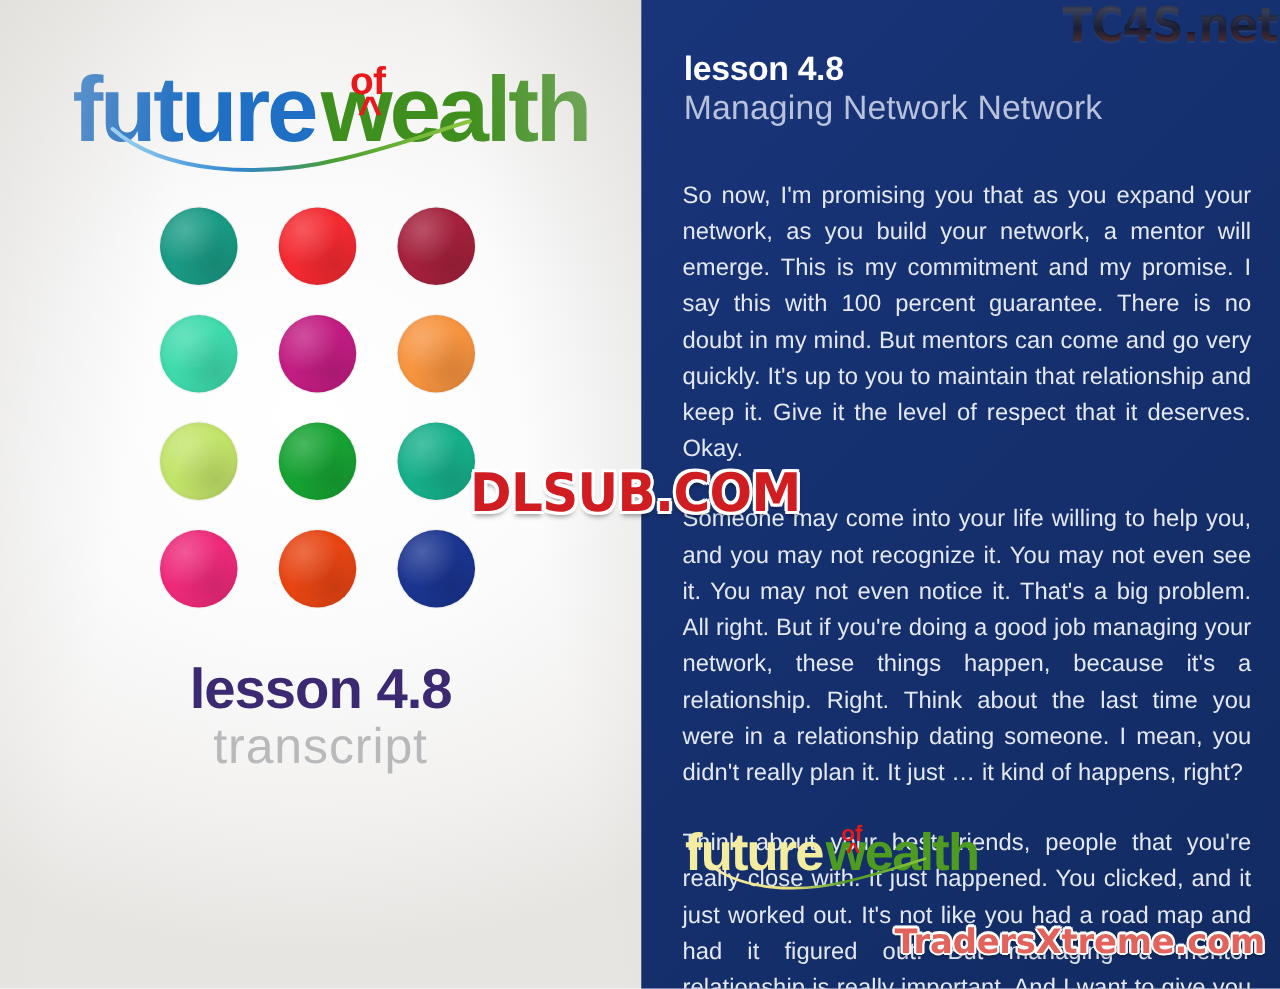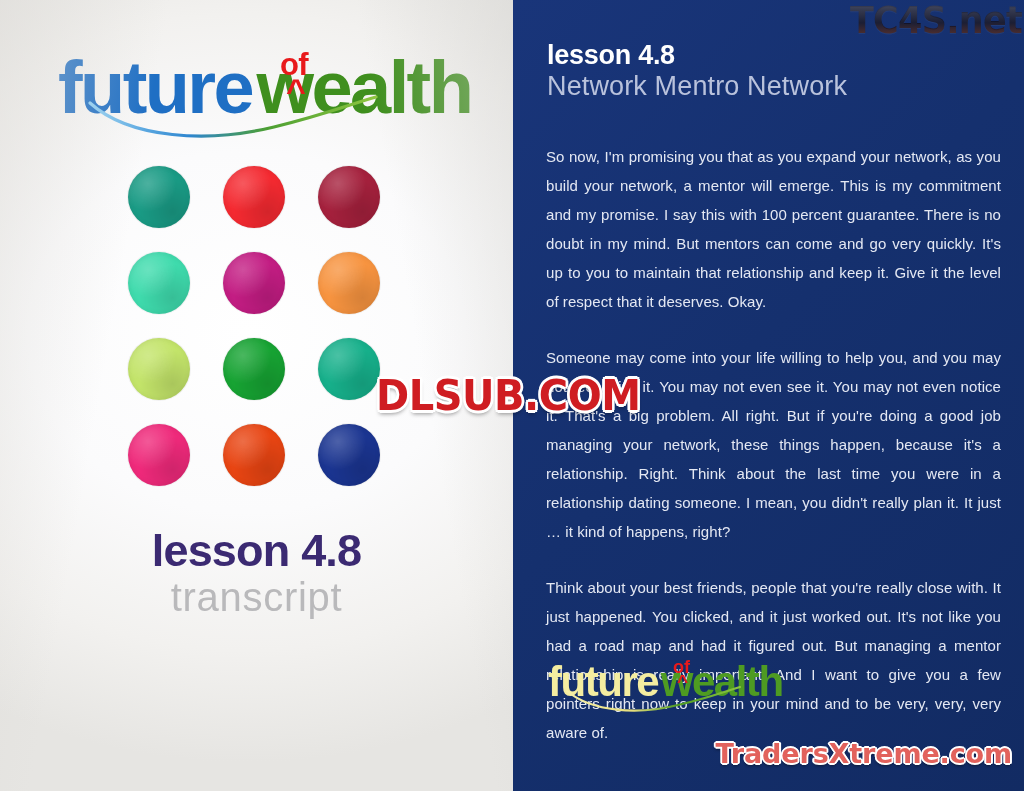--- a/index.html
+++ b/index.html
@@ -163,21 +163,21 @@
     margin-top:1px;
   }
 
   #transcript-body{
     position:absolute;
     left:33px; top:142px;
     width:455px;
   }
   #transcript-body p{
     margin:0 0 27px 0;
-    font-size:15px;
+    font-size:19px;
     line-height:29px;
     color:#e4e8f3;
     text-align:justify;
     text-justify:inter-word;
     letter-spacing:.004em;
   }
   #transcript-body p:last-child{ margin-bottom:0; }
 
   
   #footer-logo{
@@ -286,21 +286,21 @@
       <div id="cover-lesson" style="color: rgb(59, 42, 114);">lesson 4.8</div>
       <div id="cover-transcript" style="color: rgb(185, 185, 187);">transcript</div>
     </div>
 
   </div>
 
   <div id="content-panel" style="--panel: #15306e;">
 
     <div id="lesson-header">
       <div id="lesson-number">lesson 4.8</div>
-      <div id="lesson-subtitle">Network Mentro Network</div>
+      <div id="lesson-subtitle">Managing Network Network</div>
     </div>
 
     <div id="transcript-body">
       <p>So now, I'm promising you that as you expand your network, as you build your network, a mentor will emerge.  This is my commitment and my promise.  I say this with 100 percent guarantee.  There is no doubt in my mind.  But mentors can come and go very quickly.  It's up to you to maintain that relationship and keep it.  Give it the level of respect that it deserves.  Okay.</p>
       <p>Someone may come into your life willing to help you, and you may not recognize it.  You may not even see it.  You may not even notice it.  That's a big problem.  All right.  But if you're doing a good job managing your network, these things happen, because it's a relationship.  Right.  Think about the last time you were in a relationship dating someone.  I mean, you didn't really plan it.  It just … it kind of happens, right?</p>
       <p>Think about your best friends, people that you're really close with.  It just happened.  You clicked, and it just worked out.  It's not like you had a road map and had it figured out.  But managing a mentor relationship is really important.  And I want to give you a few pointers right now to keep in your mind and to be very, very, very aware of.</p>
     </div>
 
   </div>
 

